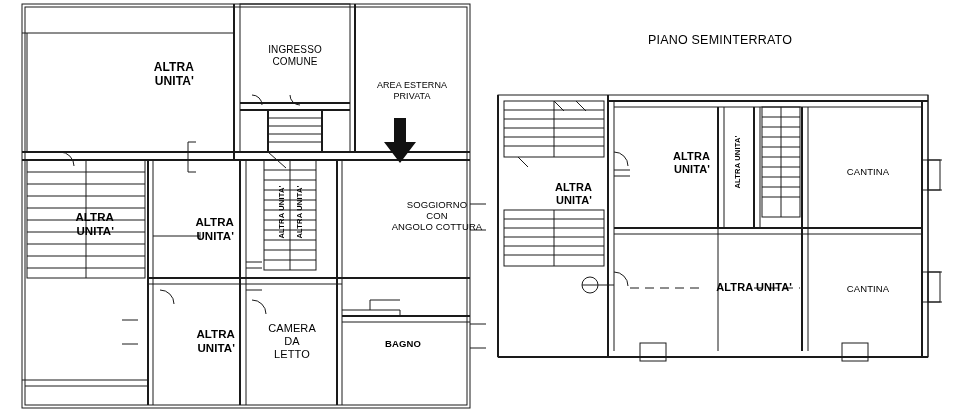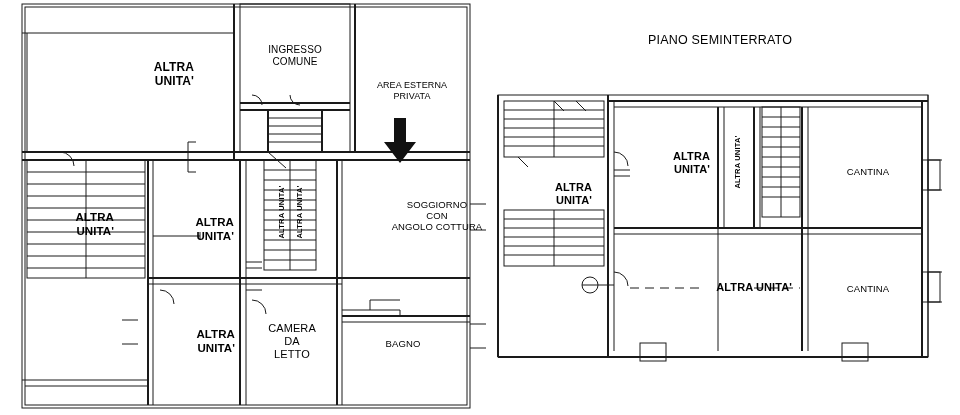--- a/index.html
+++ b/index.html
@@ -177,21 +177,21 @@
 CON
 ANGOLO COTTURA</div>
 
   <div class="label bold" style="left:155px; top:328px; width:80px; font-size:11.5px;">ALTRA
 UNITA'</div>
 
   <div class="label" style="left:247px; top:322px; width:90px; font-size:11px;">CAMERA
 DA
 LETTO</div>
 
-  <div class="label" style="left:358px; top:338px; width:90px; font-size:9.5px;">BAGNO</div>
+  <div class="label" style="left:358px; top:338px; width:90px; font-size:9.5px;font-weight:bold;">BAGNO</div>
 
   <div class="arrow-down" style="left:383px; top:118px;">
     <svg width="34" height="46" viewBox="0 0 34 46">
       <polygon points="11,0 23,0 23,24 33,24 17,45 1,24 11,24" fill="#111111"></polygon>
     </svg>
   </div>
 </div>
 
 <div class="plan" style="left:490px; top:0; width:470px; height:415px;">
 

